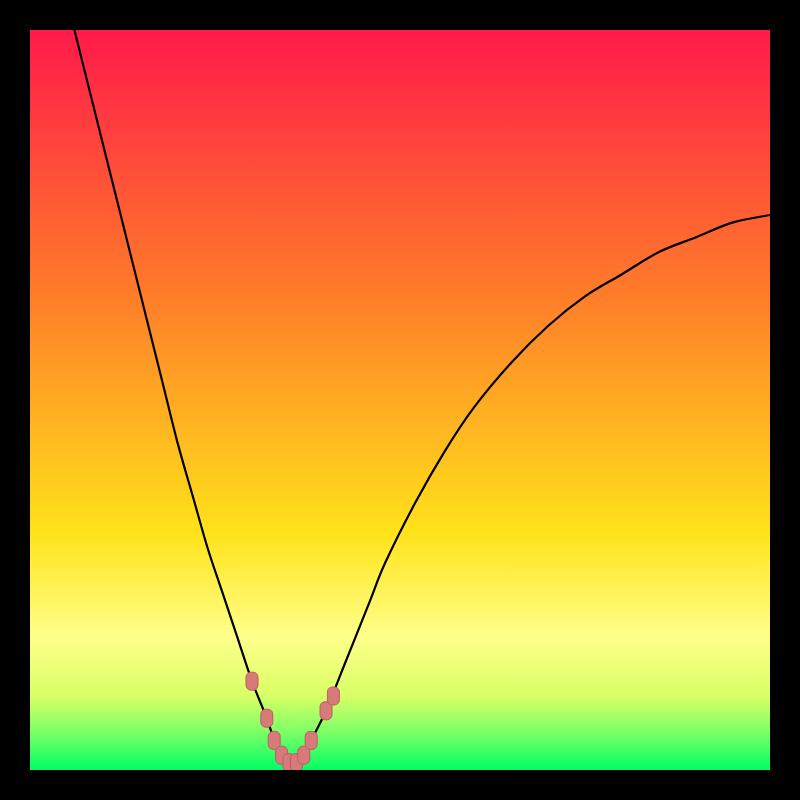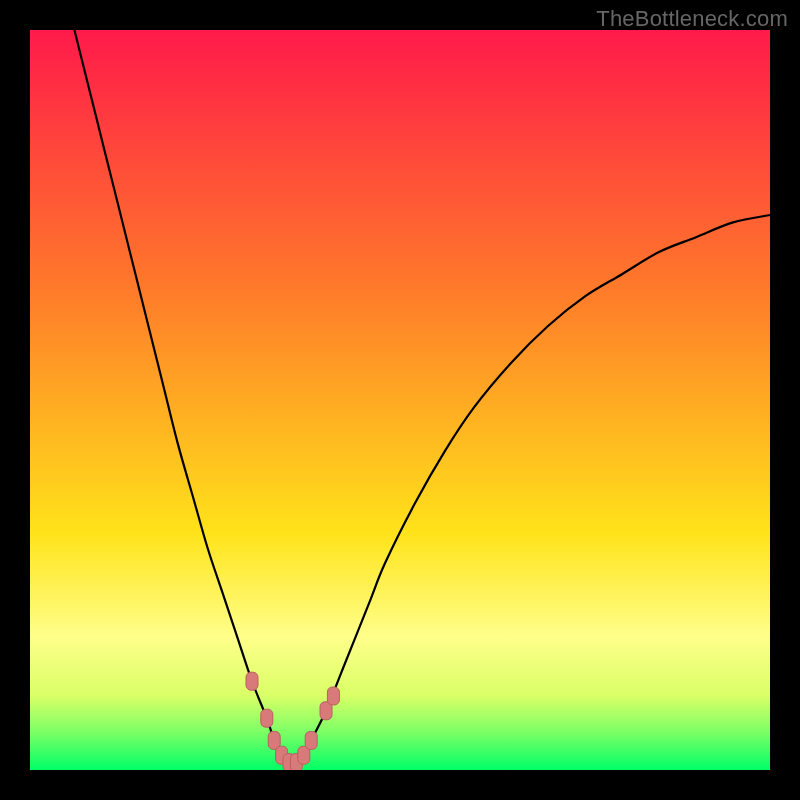--- a/index.html
+++ b/index.html
@@ -38,21 +38,20 @@
     width: 740px;
     height: 740px;
     display: block;
   }
 </style>
 </head>
 <body>
 
 <div class="frame">
 
-  <div class="watermark">TheBottleneck.com</div>
 
   <div class="plot">
     <svg id="svg-plot" viewBox="0 0 740 740">
         <defs>
           <linearGradient id="bg-grad" x1="0" y1="0" x2="0" y2="1">
             <stop offset="0%" stop-color="#ff1a4a"></stop>
             <stop offset="35%" stop-color="#ff7a2a"></stop>
             <stop offset="68%" stop-color="#ffe31a"></stop>
             <stop offset="82%" stop-color="#ffff8a"></stop>
             <stop offset="90%" stop-color="#d9ff66"></stop>

